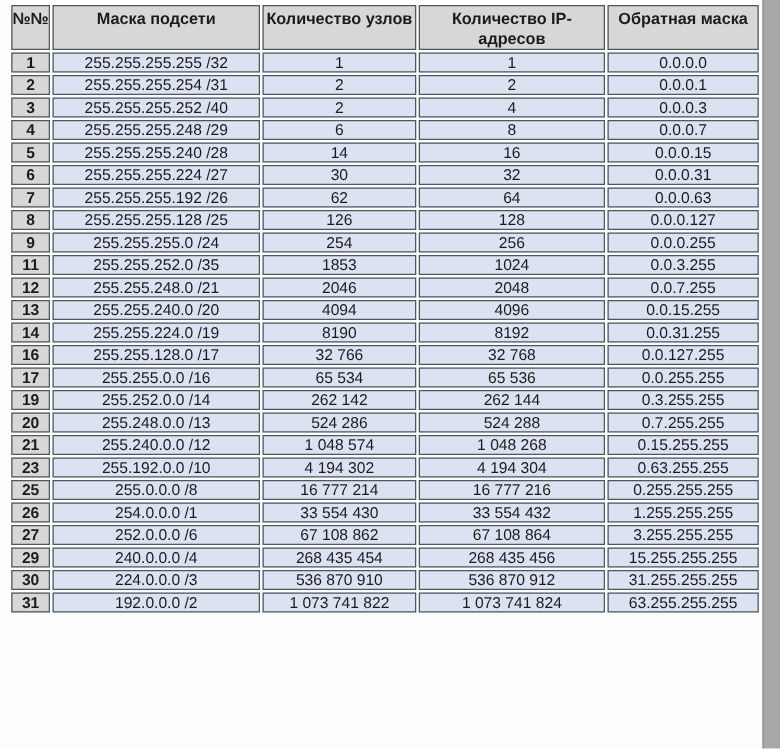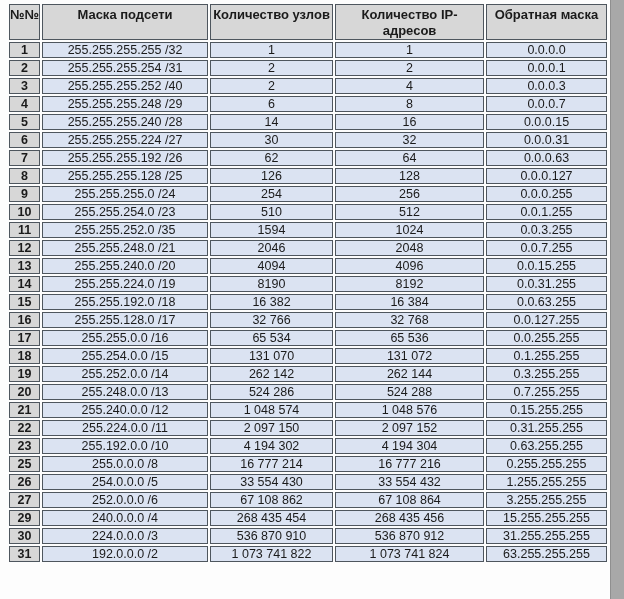--- a/index.html
+++ b/index.html
@@ -148,30 +148,23 @@
           <td>0.0.0.127</td>
         </tr>
         <tr>
           <td class="numcol">9</td>
           <td>255.255.255.0 /24</td>
           <td>254</td>
           <td>256</td>
           <td>0.0.0.255</td>
         </tr>
         <tr>
-          <td class="numcol">10</td>
-          <td>255.255.254.0 /23</td>
-          <td>510</td>
-          <td>512</td>
-          <td>0.0.1.255</td>
-        </tr>
-        <tr>
           <td class="numcol">11</td>
           <td>255.255.252.0 /35</td>
-          <td>1594</td>
+          <td>1853</td>
           <td>1024</td>
           <td>0.0.3.255</td>
         </tr>
         <tr>
           <td class="numcol">12</td>
           <td>255.255.248.0 /21</td>
           <td>2046</td>
           <td>2048</td>
           <td>0.0.7.255</td>
         </tr>
@@ -183,92 +176,71 @@
           <td>0.0.15.255</td>
         </tr>
         <tr>
           <td class="numcol">14</td>
           <td>255.255.224.0 /19</td>
           <td>8190</td>
           <td>8192</td>
           <td>0.0.31.255</td>
         </tr>
         <tr>
-          <td class="numcol">15</td>
-          <td>255.255.192.0 /18</td>
-          <td>16 382</td>
-          <td>16 384</td>
-          <td>0.0.63.255</td>
-        </tr>
-        <tr>
           <td class="numcol">16</td>
           <td>255.255.128.0 /17</td>
           <td>32 766</td>
           <td>32 768</td>
           <td>0.0.127.255</td>
         </tr>
         <tr>
           <td class="numcol">17</td>
           <td>255.255.0.0 /16</td>
           <td>65 534</td>
           <td>65 536</td>
           <td>0.0.255.255</td>
         </tr>
         <tr>
-          <td class="numcol">18</td>
-          <td>255.254.0.0 /15</td>
-          <td>131 070</td>
-          <td>131 072</td>
-          <td>0.1.255.255</td>
-        </tr>
-        <tr>
           <td class="numcol">19</td>
           <td>255.252.0.0 /14</td>
           <td>262 142</td>
           <td>262 144</td>
           <td>0.3.255.255</td>
         </tr>
         <tr>
           <td class="numcol">20</td>
           <td>255.248.0.0 /13</td>
           <td>524 286</td>
           <td>524 288</td>
           <td>0.7.255.255</td>
         </tr>
         <tr>
           <td class="numcol">21</td>
           <td>255.240.0.0 /12</td>
           <td>1 048 574</td>
-          <td>1 048 576</td>
+          <td>1 048 268</td>
           <td>0.15.255.255</td>
-        </tr>
-        <tr>
-          <td class="numcol">22</td>
-          <td>255.224.0.0 /11</td>
-          <td>2 097 150</td>
-          <td>2 097 152</td>
-          <td>0.31.255.255</td>
         </tr>
         <tr>
           <td class="numcol">23</td>
           <td>255.192.0.0 /10</td>
           <td>4 194 302</td>
           <td>4 194 304</td>
           <td>0.63.255.255</td>
         </tr>
         <tr>
           <td class="numcol">25</td>
           <td>255.0.0.0 /8</td>
           <td>16 777 214</td>
           <td>16 777 216</td>
           <td>0.255.255.255</td>
         </tr>
         <tr>
           <td class="numcol">26</td>
-          <td>254.0.0.0 /5</td>
+          <td>254.0.0.0 /1</td>
           <td>33 554 430</td>
           <td>33 554 432</td>
           <td>1.255.255.255</td>
         </tr>
         <tr>
           <td class="numcol">27</td>
           <td>252.0.0.0 /6</td>
           <td>67 108 862</td>
           <td>67 108 864</td>
           <td>3.255.255.255</td>

